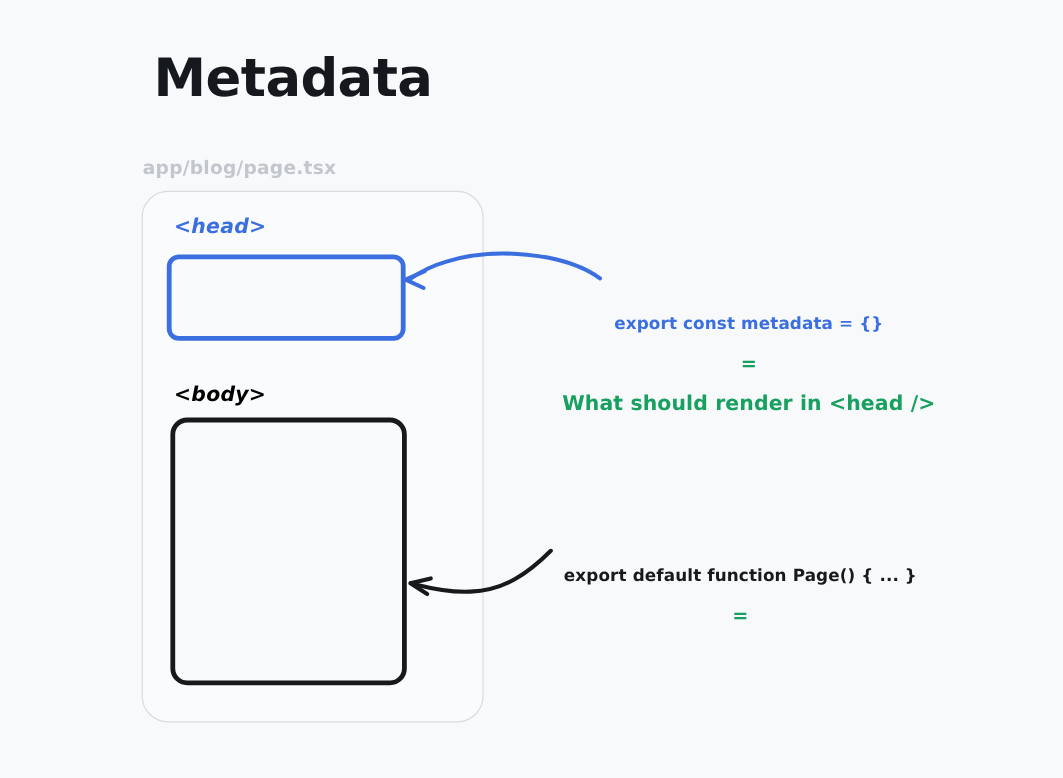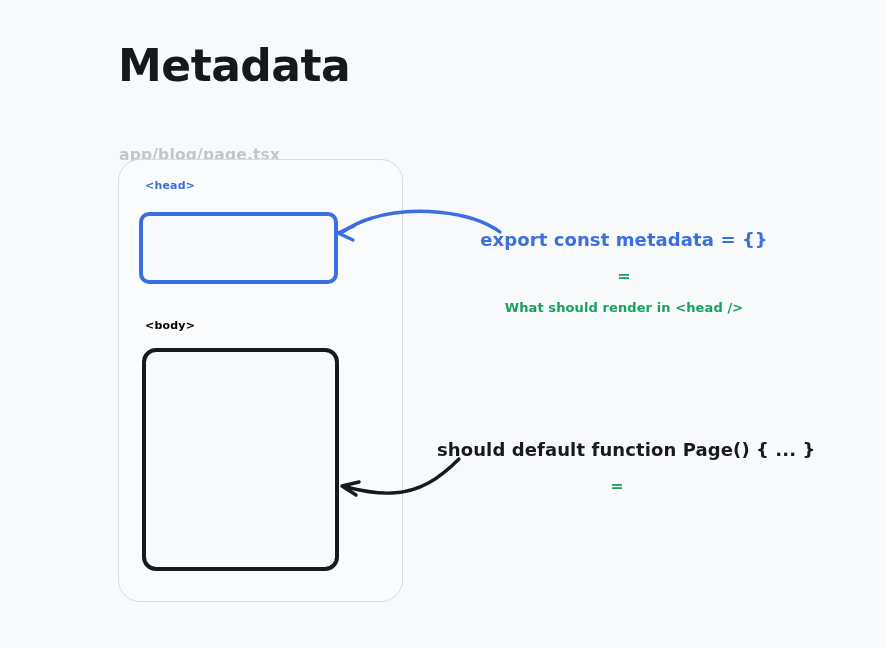--- a/index.html
+++ b/index.html
@@ -16,21 +16,21 @@
   }
   #stage {
     position: relative;
     width: 886px;
     height: 648px;
   }
 
   
   .title {
     position: absolute;
-    left: 118px;
+    left: 128px;
     top: 42px;
     font-family: "DejaVu Sans", sans-serif;
     font-size: 44px;
     font-weight: 700;
     letter-spacing: -0.5px;
     color: #15181c;
     line-height: 1.1;
     white-space: nowrap;
   }
 
@@ -38,44 +38,44 @@
   .filepath {
     position: absolute;
     left: 119px;
     top: 131px;
     font-family: "DejaVu Sans", sans-serif;
     font-size: 15.5px;
     font-weight: 700;
     color: #c2c6cd;
     letter-spacing: 0.2px;
     white-space: nowrap;
-    margin-top: 15px;
   }
 
   
   .page-card {
     position: absolute;
     left: 118px;
     top: 159px;
     width: 285px;
     height: 443px;
     background: #fafbfc;
     border: 1.6px solid #d9dbde;
     border-radius: 22px;
     box-sizing: border-box;
   }
 
   
   .tag-label {
     position: absolute;
     font-family: "DejaVu Sans", sans-serif;
-    font-size: 11px;
+    font-size: 17px;
     font-weight: 700;
     letter-spacing: 0.2px;
     white-space: nowrap;
+    font-style: italic;
   }
   .tag-head {
     left: 145px;
     top: 179px;
     color: #3b6fe0;
   }
   .tag-body {
     left: 145px;
     top: 319px;
     color: #000000;
@@ -115,33 +115,34 @@
   }
 
   
   .annotation {
     position: absolute;
     text-align: center;
     font-family: "DejaVu Sans", sans-serif;
     white-space: nowrap;
   }
   .annotation .code-line {
-    font-size: 18px;
+    font-size: 14px;
     font-weight: 700;
     letter-spacing: 0.1px;
     line-height: 1.15;
+    margin-top: 32px;
   }
   .annotation .equals-line {
     font-size: 16px;
     font-weight: 700;
     margin-top: 17px;
     line-height: 1;
   }
   .annotation .meaning-line {
-    font-size: 13px;
+    font-size: 17px;
     font-weight: 700;
     letter-spacing: 0.1px;
     margin-top: 17px;
     line-height: 1.15;
   }
 
   .ann-head {
     left: 449px;
     top: 230px;
     width: 350px;
@@ -195,17 +196,17 @@
     </g>
   </svg>
 
   <div class="annotation ann-head">
     <div class="code-line">export const metadata = {}</div>
     <div class="equals-line">=</div>
     <div class="meaning-line">What should render in &lt;head /&gt;</div>
   </div>
 
   <div class="annotation ann-body">
-    <div class="code-line">should default function Page() { ... }</div>
+    <div class="code-line">export default function Page() { ... }</div>
     <div class="equals-line">=</div>
   </div>
 
 </div>
 
 </body></html>

